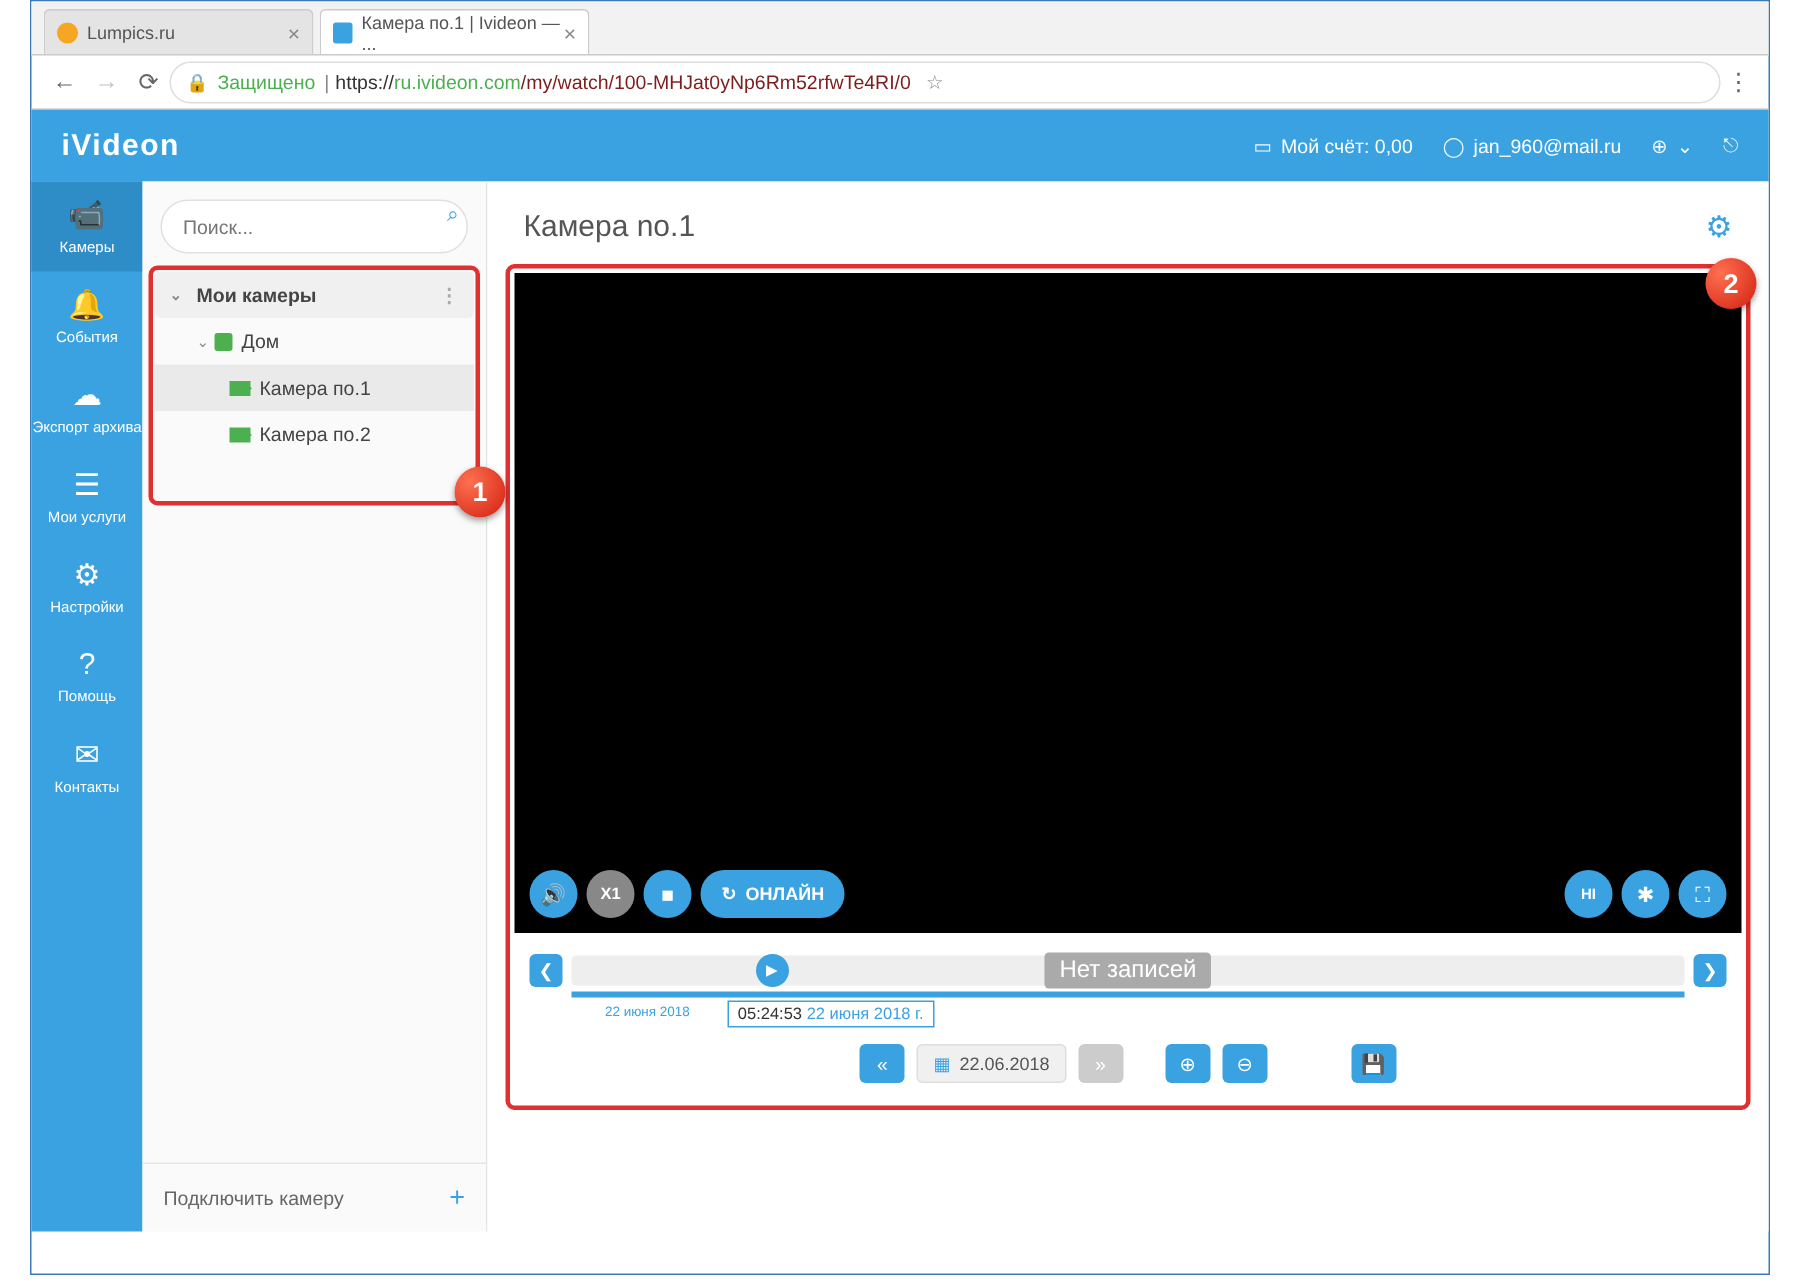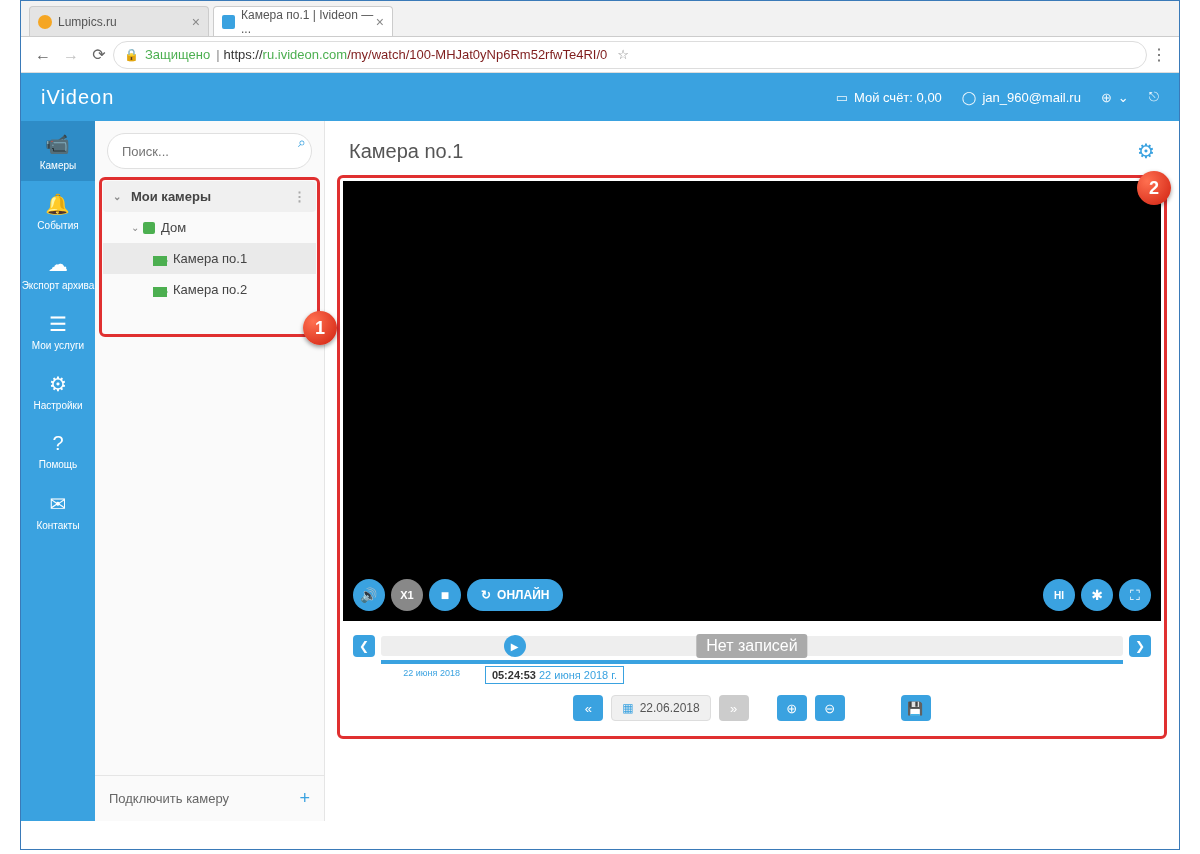--- a/index.html
+++ b/index.html
@@ -27,21 +27,21 @@
 .urlbox { flex: 1; height: 28px; border: 1px solid #ddd; border-radius: 14px; display: flex; align-items: center; padding: 0 10px; font-size: 13px; color: #333; }
 .urlbox .lock { color: #4CAF50; margin-right: 6px; font-size: 12px; }
 .urlbox .secure { color: #4CAF50; margin-right: 6px; }
 .urlbox .domain { color: #4CAF50; }
 .urlbox .path { color: #7f1d1d; }
 .star { margin-left: 10px; color: #888; }
 .menu-dots { width: 24px; text-align: center; color: #666; }
 
 
 .app-header { height: 48px; background: #3aa2e0; display: flex; align-items: center; padding: 0 20px; color: #fff; }
-.logo { font-size: 20px; font-weight: normal; letter-spacing: 1px; }
+.logo { font-size: 20px; font-weight: bold; letter-spacing: 1px; }
 .hdr-right { margin-left: auto; display: flex; align-items: center; gap: 20px; font-size: 13px; }
 .hdr-item { display: flex; align-items: center; gap: 6px; }
 .hdr-icon { opacity: 0.9; }
 
 
 .app-body { display: flex; height: calc(100% - 148px); }
 .leftnav { width: 74px; background: #3aa2e0; display: flex; flex-direction: column; }
 .nav-item { height: 60px; display: flex; flex-direction: column; align-items: center; justify-content: center; color: #fff; font-size: 10px; gap: 4px; cursor: pointer; }
 .nav-item.active { background: #2e8cc7; }
 .nav-icon { font-size: 20px; }
@@ -53,21 +53,21 @@
 .search-box input { border: none; outline: none; flex: 1; font-size: 13px; color: #aaa; background: transparent; }
 .search-icon { color: #3aa2e0; font-size: 14px; }
 
 .tree-wrap { position: relative; margin: 0 8px; flex: 1; }
 .highlight-box { position: absolute; border: 3px solid #e03030; border-radius: 6px; pointer-events: none; }
 .tree-row { display: flex; align-items: center; padding: 8px 10px; font-size: 13px; color: #444; cursor: pointer; }
 .tree-row .chev { width: 12px; font-size: 10px; color: #888; }
 .tree-row.root { font-weight: bold; background: #f0f0f0; border-radius: 4px; }
 .tree-row .dots { margin-left: auto; color: #aaa; }
 .tree-row.level1 { padding-left: 28px; }
-.tree-row.level2 { padding-left: 50px; align-items: flex-end; }
+.tree-row.level2 { padding-left: 50px; }
 .server-icon { width: 12px; height: 12px; background: #4CAF50; margin-right: 6px; border-radius: 2px; }
 .cam-icon { width: 14px; height: 10px; background: #4CAF50; margin-right: 6px; position: relative; }
 .cam-icon::after { content: ''; position: absolute; right: -4px; top: 2px; border: 3px solid transparent; border-left: 4px solid #4CAF50; }
 .tree-row.level2.sel { background: #eaeaea; }
 
 .connect-row { border-top: 1px solid #e5e5e5; padding: 12px 14px; display: flex; align-items: center; font-size: 13px; color: #666; }
 .connect-row .plus { margin-left: auto; color: #3aa2e0; font-size: 18px; }
 
 
 .main { flex: 1; display: flex; flex-direction: column; background: #fff; position: relative; }
@@ -88,21 +88,21 @@
 .timeline { padding: 6px 10px; background: #fff; }
 .tl-ticks { display: flex; font-size: 10px; color: #888; height: 16px; border-bottom: 1px solid #ddd; }
 .tl-tick { flex: 1; border-left: 1px solid #ccc; padding-left: 3px; }
 .tl-track { height: 30px; display: flex; align-items: center; position: relative; margin-top: 4px; }
 .tl-arrow { width: 22px; height: 22px; background: #3aa2e0; color: #fff; border-radius: 4px; display: flex; align-items: center; justify-content: center; font-size: 12px; }
 .tl-bar { flex: 1; height: 20px; background: #eee; margin: 0 6px; position: relative; border-radius: 3px; }
 .tl-norec { position: absolute; left: 50%; top: 50%; transform: translate(-50%, -50%); background: #aaa; color: #fff; font-size: 16px; padding: 3px 10px; border-radius: 3px; }
 .tl-play-marker { position: absolute; left: 18%; top: 50%; transform: translate(-50%, -50%); width: 22px; height: 22px; background: #3aa2e0; border-radius: 11px; color: #fff; display: flex; align-items: center; justify-content: center; font-size: 10px; }
 .tl-progress { position: absolute; left: 0; bottom: -8px; height: 4px; width: 100%; background: #3aa2e0; }
 .tl-tooltip { position: absolute; left: 14%; bottom: -28px; background: #fff; border: 1px solid #3aa2e0; font-size: 11px; padding: 2px 6px; white-space: nowrap; }
-.tl-tooltip .time { color: #333; font-weight: bold; }
+.tl-tooltip .time { color: #333; }
 .tl-tooltip .date { color: #3aa2e0; }
 .tl-date-label { position: absolute; left: 3%; bottom: -22px; font-size: 9px; color: #3aa2e0; text-align: center; }
 
 
 .bottom-bar { margin-top: 28px; display: flex; justify-content: center; align-items: center; gap: 8px; padding: 6px 0; }
 .bb-btn { width: 30px; height: 26px; background: #3aa2e0; color: #fff; border-radius: 4px; display: flex; align-items: center; justify-content: center; font-size: 13px; }
 .bb-date { height: 26px; background: #f0f0f0; border: 1px solid #ddd; border-radius: 4px; display: flex; align-items: center; padding: 0 10px; font-size: 12px; color: #555; gap: 6px; }
 .bb-date .cal { color: #3aa2e0; }
 
 

